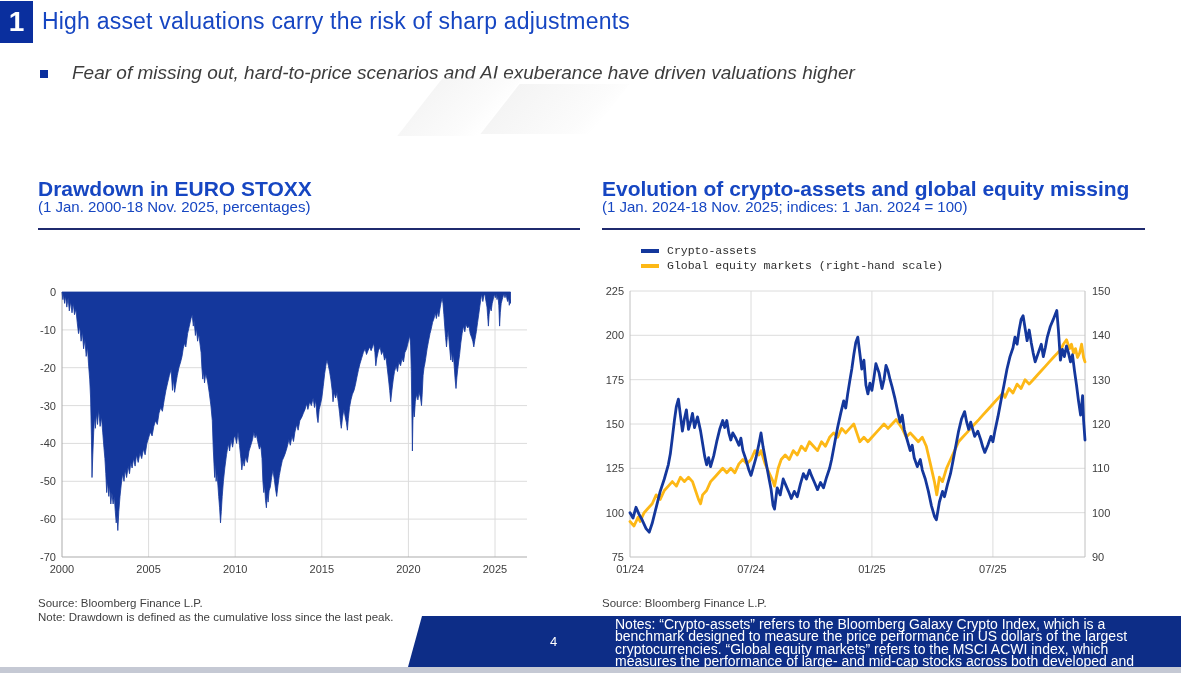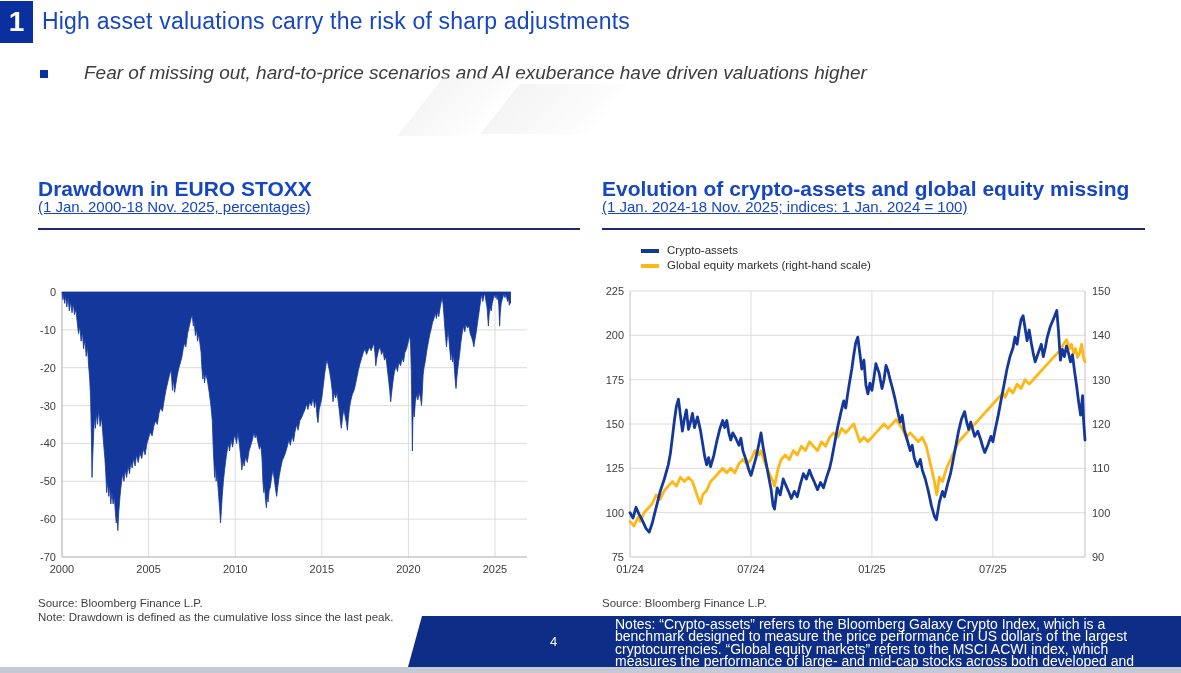--- a/index.html
+++ b/index.html
@@ -8,32 +8,32 @@
     font-family:"Liberation Sans","DejaVu Sans",sans-serif;
   }
   .badge{
     position:absolute;left:0;top:1px;width:33px;height:42px;background:#0a2f9e;
     color:#ffffff;font-size:28px;font-weight:600;display:flex;align-items:center;justify-content:center;
   }
   .slide-title{
     position:absolute;left:42px;top:8px;width:760px;
     color:#1646c2;font-size:23px;font-weight:400;letter-spacing:0.2px;
   }
-  .bullet-row{position:absolute;left:40px;top:62px;width:950px;display:flex;gap:12px;}
+  .bullet-row{position:absolute;left:40px;top:62px;width:950px;display:flex;}
   .bullet-square{width:8px;height:8px;background:#0a2f9e;margin-top:8px;flex:0 0 8px;}
   .bullet-text{margin-left:24px;color:#3d3d3d;font-size:19px;font-style:italic;}
   .watermark-a,.watermark-b{
     position:absolute;opacity:0.55;transform:skewX(-38deg);pointer-events:none;
   }
   .watermark-a{left:420px;top:78px;width:80px;height:58px;background:linear-gradient(100deg,#ededed 0%,#f8f8f8 70%,#ffffff 100%);}
   .watermark-b{left:500px;top:84px;width:110px;height:50px;background:linear-gradient(100deg,#ebebeb 0%,#f9f9f9 80%,#ffffff 100%);}
   .panel-title{position:absolute;color:#1646c2;font-size:21px;font-weight:700;white-space:nowrap;}
-  .panel-subtitle{position:absolute;color:#1646c2;font-size:15px;font-weight:400;white-space:nowrap;text-decoration:underline;}
+  .panel-subtitle{position:absolute;color:#1646c2;font-size:15px;font-weight:400;white-space:nowrap;}
   .panel-rule{position:absolute;height:2px;background:#1f2a6e;}
-  .legend{position:absolute;left:641px;top:244px;}
+  .legend{position:absolute;left:641px;top:244px;font-family:Liberation Mono, monospace;}
   .legend-item{display:flex;align-items:flex-start;margin-bottom:2px;}
   .legend-swatch{width:18px;height:4px;margin-top:5px;flex:0 0 18px;}
   .legend-label{margin-left:8px;color:#2e2e2e;font-size:11.5px;line-height:13px;}
   .chart-box{position:absolute;}
   .source-block{position:absolute;color:#3f3f3f;font-size:11.5px;line-height:13.5px;}
   .bottom-band{
     position:absolute;left:398px;top:616px;width:783px;height:51px;background:#0d2d87;
     -webkit-clip-path:polygon(24px 0,783px 0,783px 51px,10px 51px);
     clip-path:polygon(24px 0,783px 0,783px 51px,10px 51px);
   }

